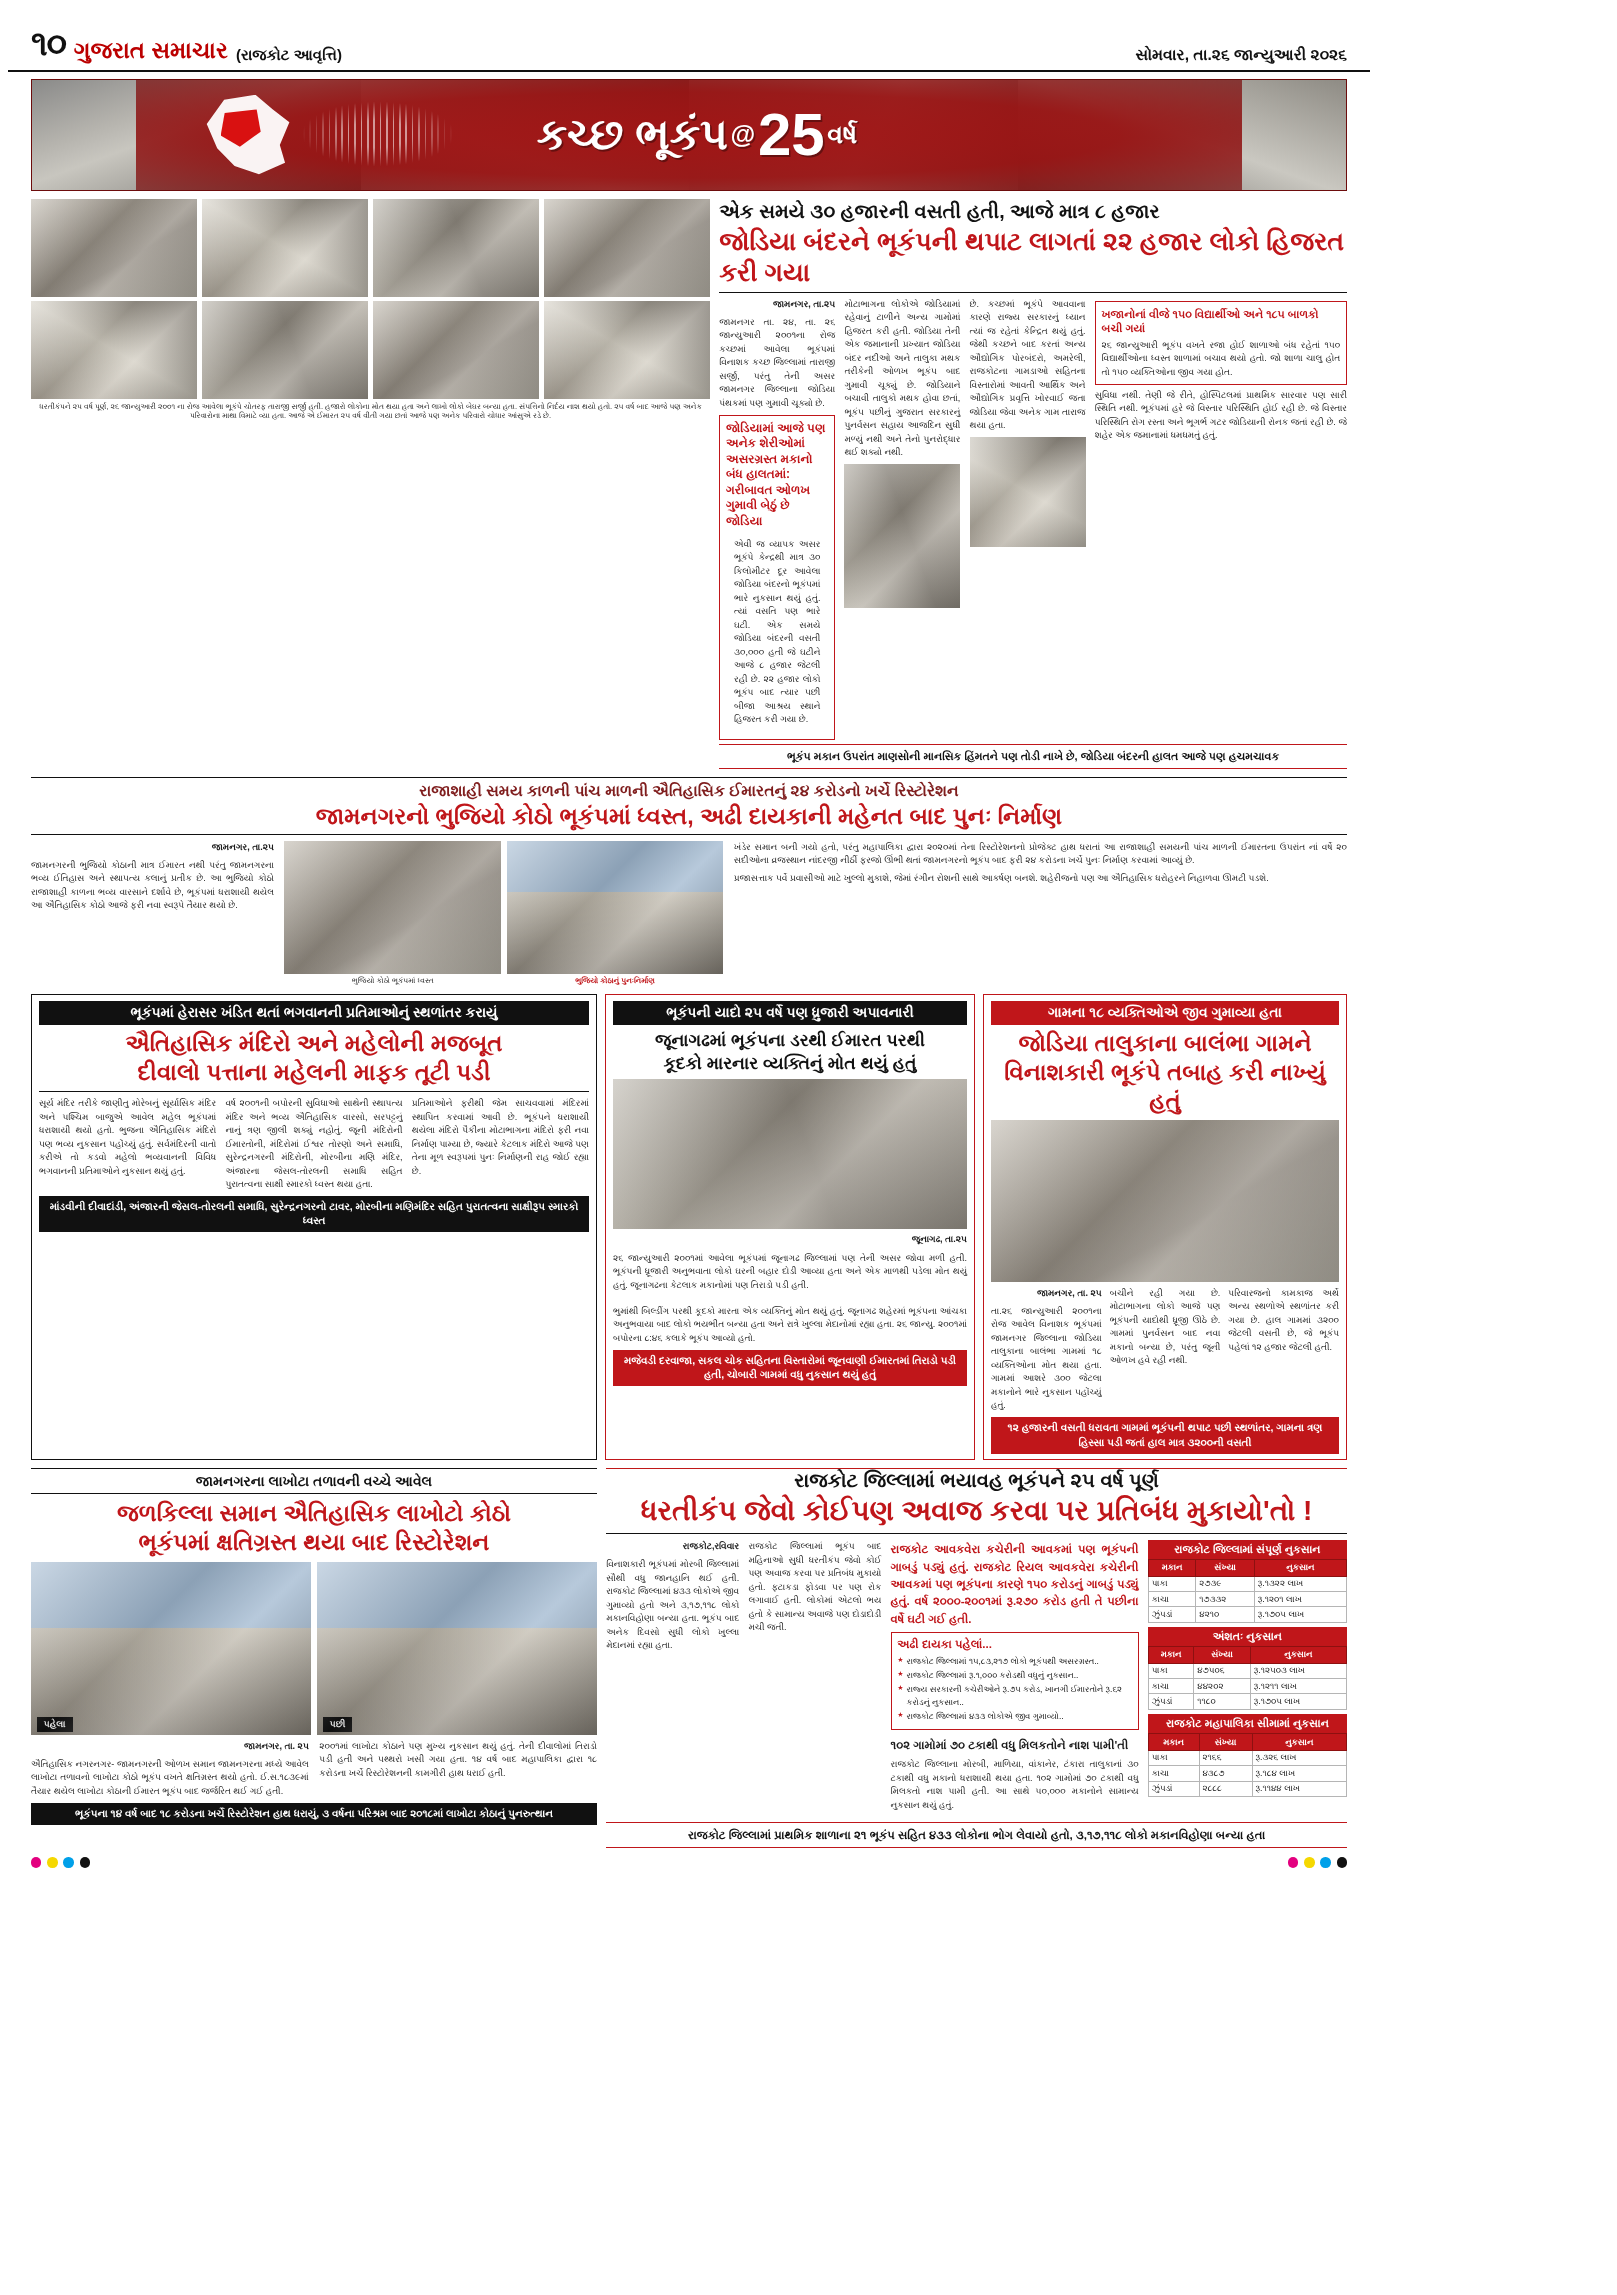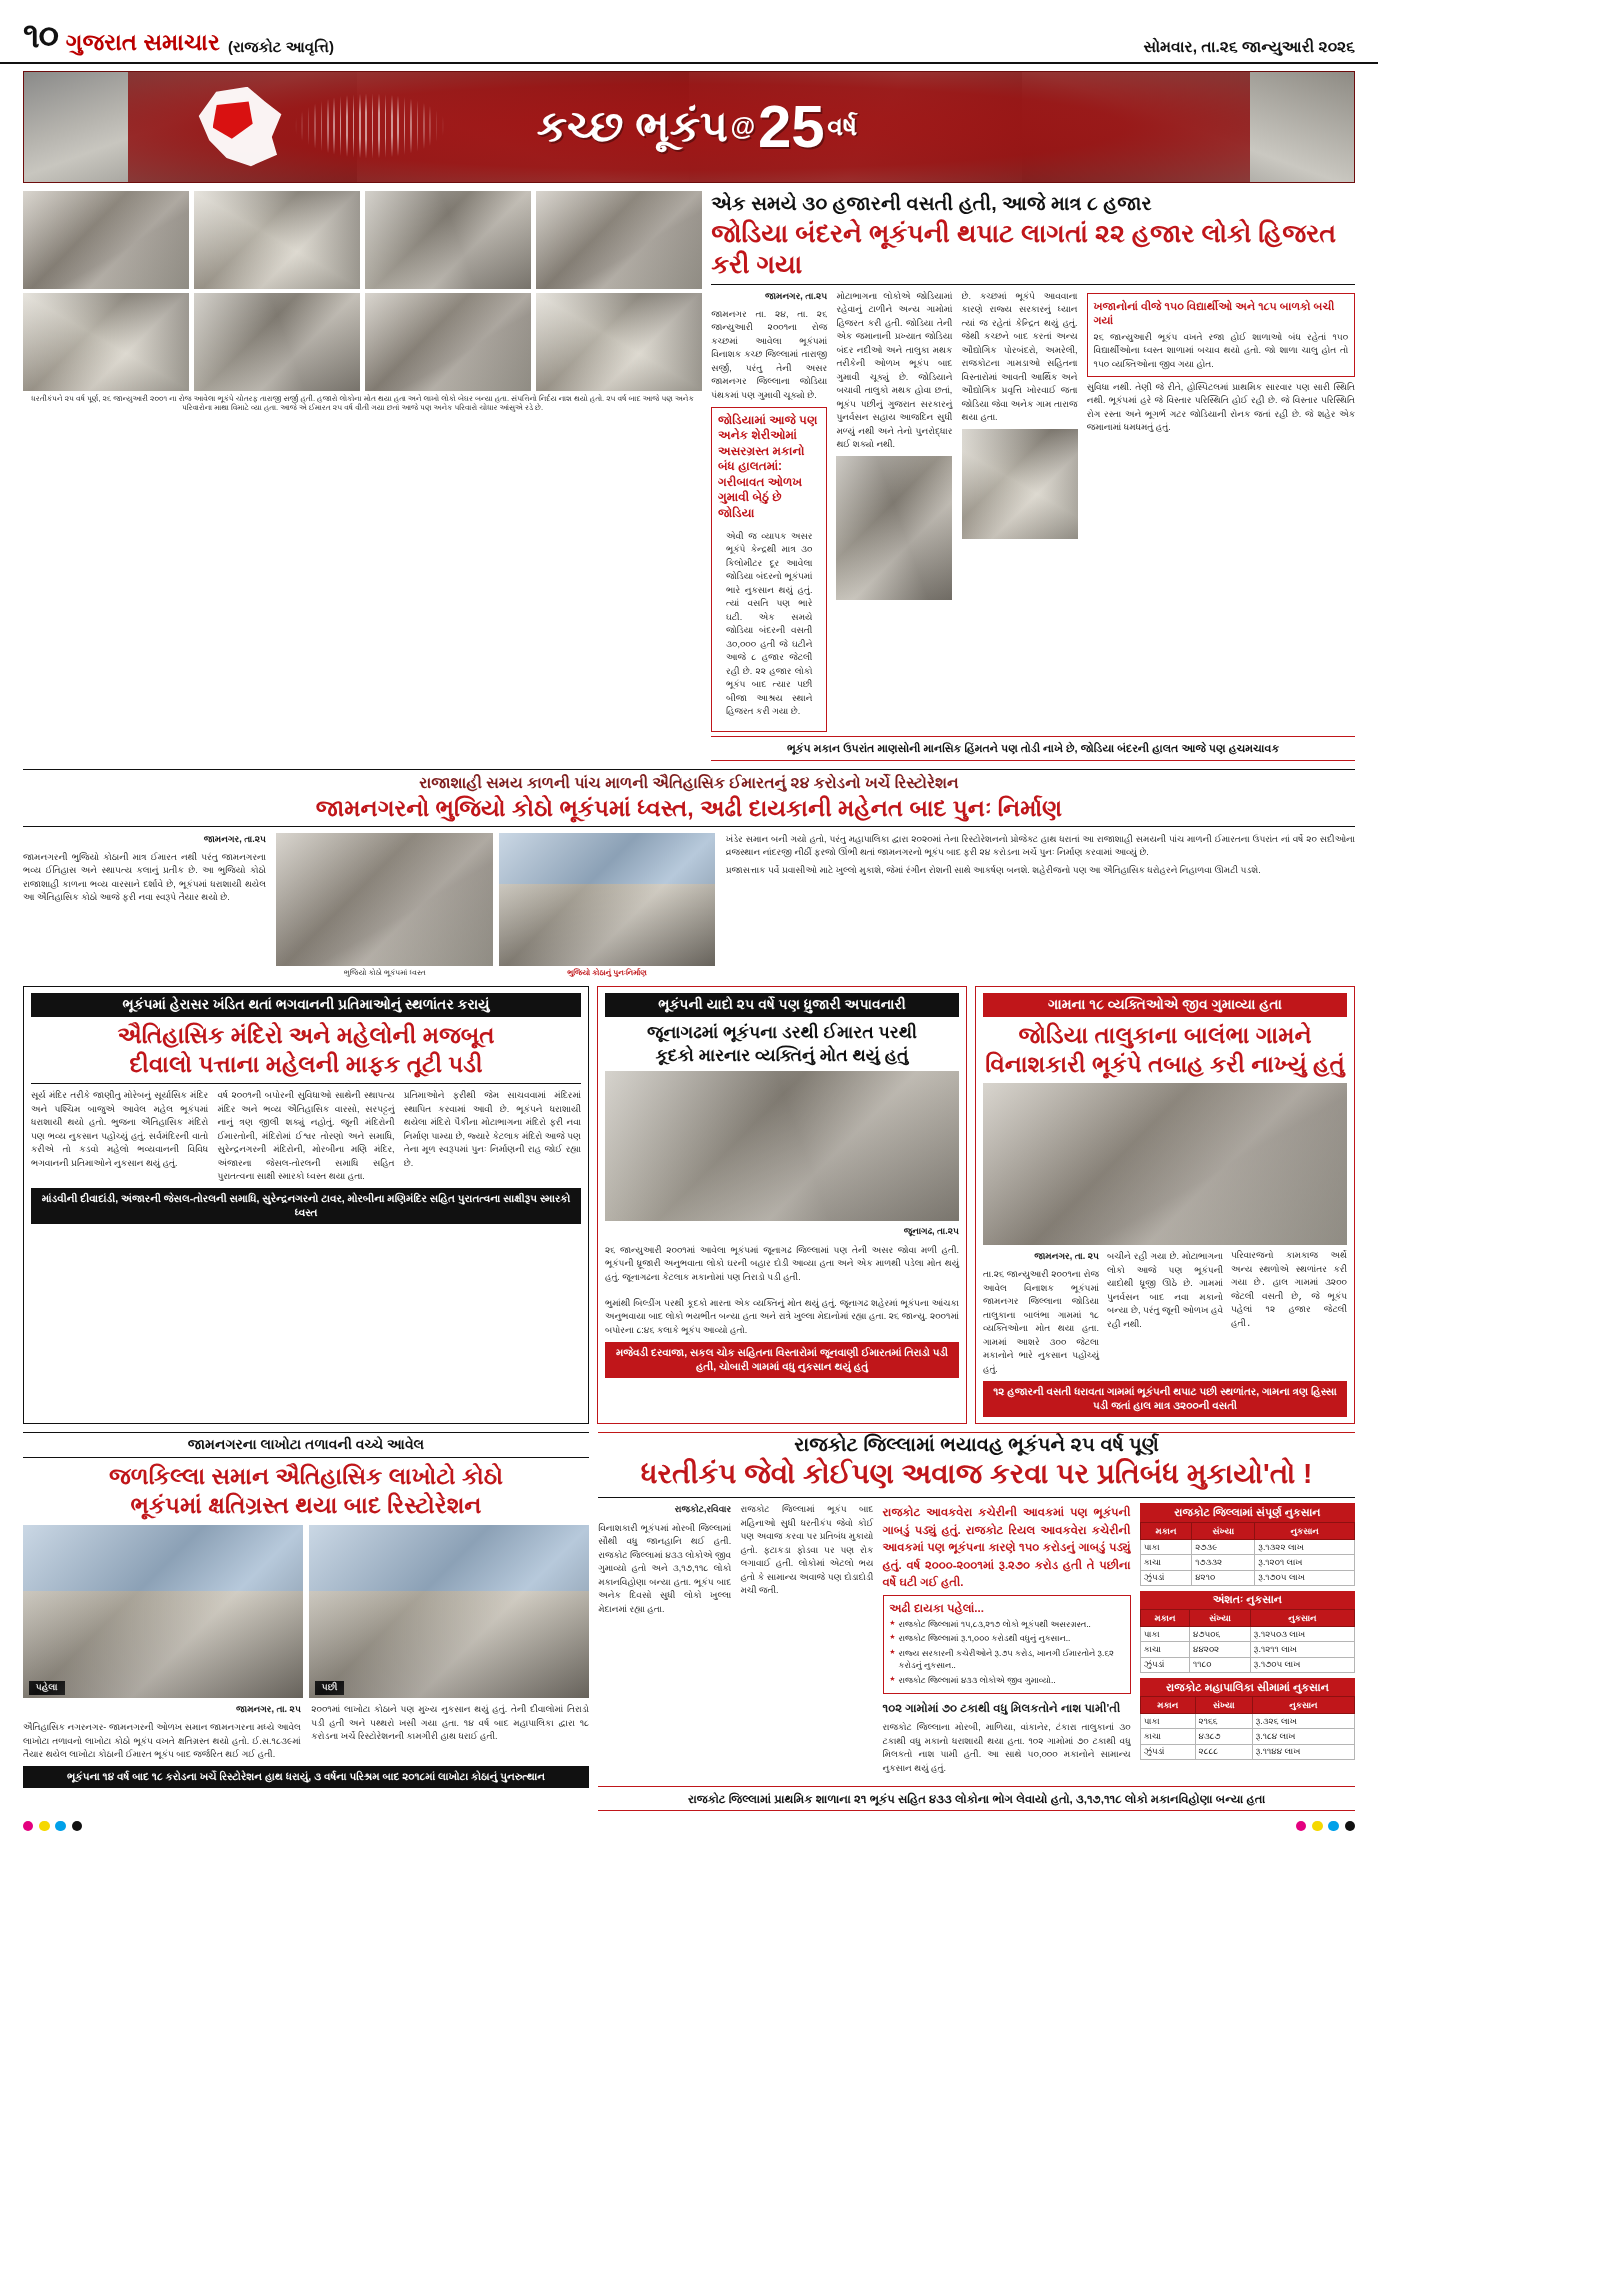--- a/index.html
+++ b/index.html
@@ -1,17 +1,17 @@
 <!DOCTYPE html>
 <html style="font-size:9.2px"><head>
 <meta charset="utf-8">
 <style>
   html,body{margin:0;padding:0;background:#fff;}
   body{width:1617px;font-family:"Liberation Sans",sans-serif;color:#111;}
-  .page{width:1378px;min-height:2295px;background:#fff;padding:0;box-sizing:border-box;position:relative;}
+  .page{width:1378px;min-height:2295px;background:#fff;padding:8px;box-sizing:border-box;position:relative;}
 
   
   .masthead{display:flex;align-items:flex-end;justify-content:space-between;padding:16px 23px 5.8px 23px;border-bottom:2.3px solid #111;}
   .mh-left{display:flex;align-items:flex-end;gap:8px;}
   .pageno{font-size:34px;font-weight:bold;color:#111;letter-spacing:-1.2px;}
   .mh-title{font-size:23px;font-weight:bold;color:#b00;letter-spacing:0px;text-align:center;}
   .mh-ed{font-size:15px;color:#111;font-weight:bold;}
   .mh-right{font-size:15.6px;font-weight:bold;color:#111;}
 
   
@@ -252,21 +252,21 @@
       <div class="bigred">વિનાશકારી ભૂકંપે તબાહ કરી નાખ્યું હતું</div>
       <div class="ph r1" style="height:162px;margin:4.6px 0;"></div>
       <div class="cols" style="gap:8px;">
         <div style="flex:1;">
           <p class="body" style="font-weight:bold;text-align:right;">જામનગર, તા. ૨૫</p>
           <p class="body">તા.૨૬ જાન્યુઆરી ૨૦૦૧ના રોજ આવેલ વિનાશક ભૂકંપમાં જામનગર જિલ્લાના જોડિયા તાલુકાના બાલંભા ગામમાં ૧૮ વ્યક્તિઓના મોત થયા હતા. ગામમાં આશરે ૩૦૦ જેટલા મકાનોને ભારે નુકસાન પહોંચ્યું હતું.</p>
         </div>
         <div style="flex:1;">
             <p class="body">બચીને રહી ગયા છે. મોટાભાગના લોકો આજે પણ ભૂકંપની યાદોથી ધ્રૂજી ઊઠે છે. ગામમાં પુનર્વસન બાદ નવા મકાનો બન્યા છે, પરંતુ જૂની ઓળખ હવે રહી નથી.</p>
           </div>
-        <div style="flex:1;font-family:Liberation Mono, monospace;">
+        <div style="flex:1;">
             <p class="body">પરિવારજનો કામકાજ અર્થે અન્ય સ્થળોએ સ્થળાંતર કરી ગયા છે. હાલ ગામમાં ૩૨૦૦ જેટલી વસતી છે, જે ભૂકંપ પહેલાં ૧૨ હજાર જેટલી હતી.</p>
           </div>
       </div>
       <div class="footstrip">૧૨ હજારની વસતી ધરાવતા ગામમાં ભૂકંપની થપાટ પછી સ્થળાંતર, ગામના ત્રણ હિસ્સા પડી જતાં હાલ માત્ર ૩૨૦૦ની વસતી</div>
     </div>
   </div>
 
   <div class="sec4">
     <div style="width:566px;">
       <div class="bh-black" style="background:#fff;color:#111;border-top:1.7px solid #111;border-bottom:0.6px solid #111;">જામનગરના લાખોટા તળાવની વચ્ચે આવેલ</div>

